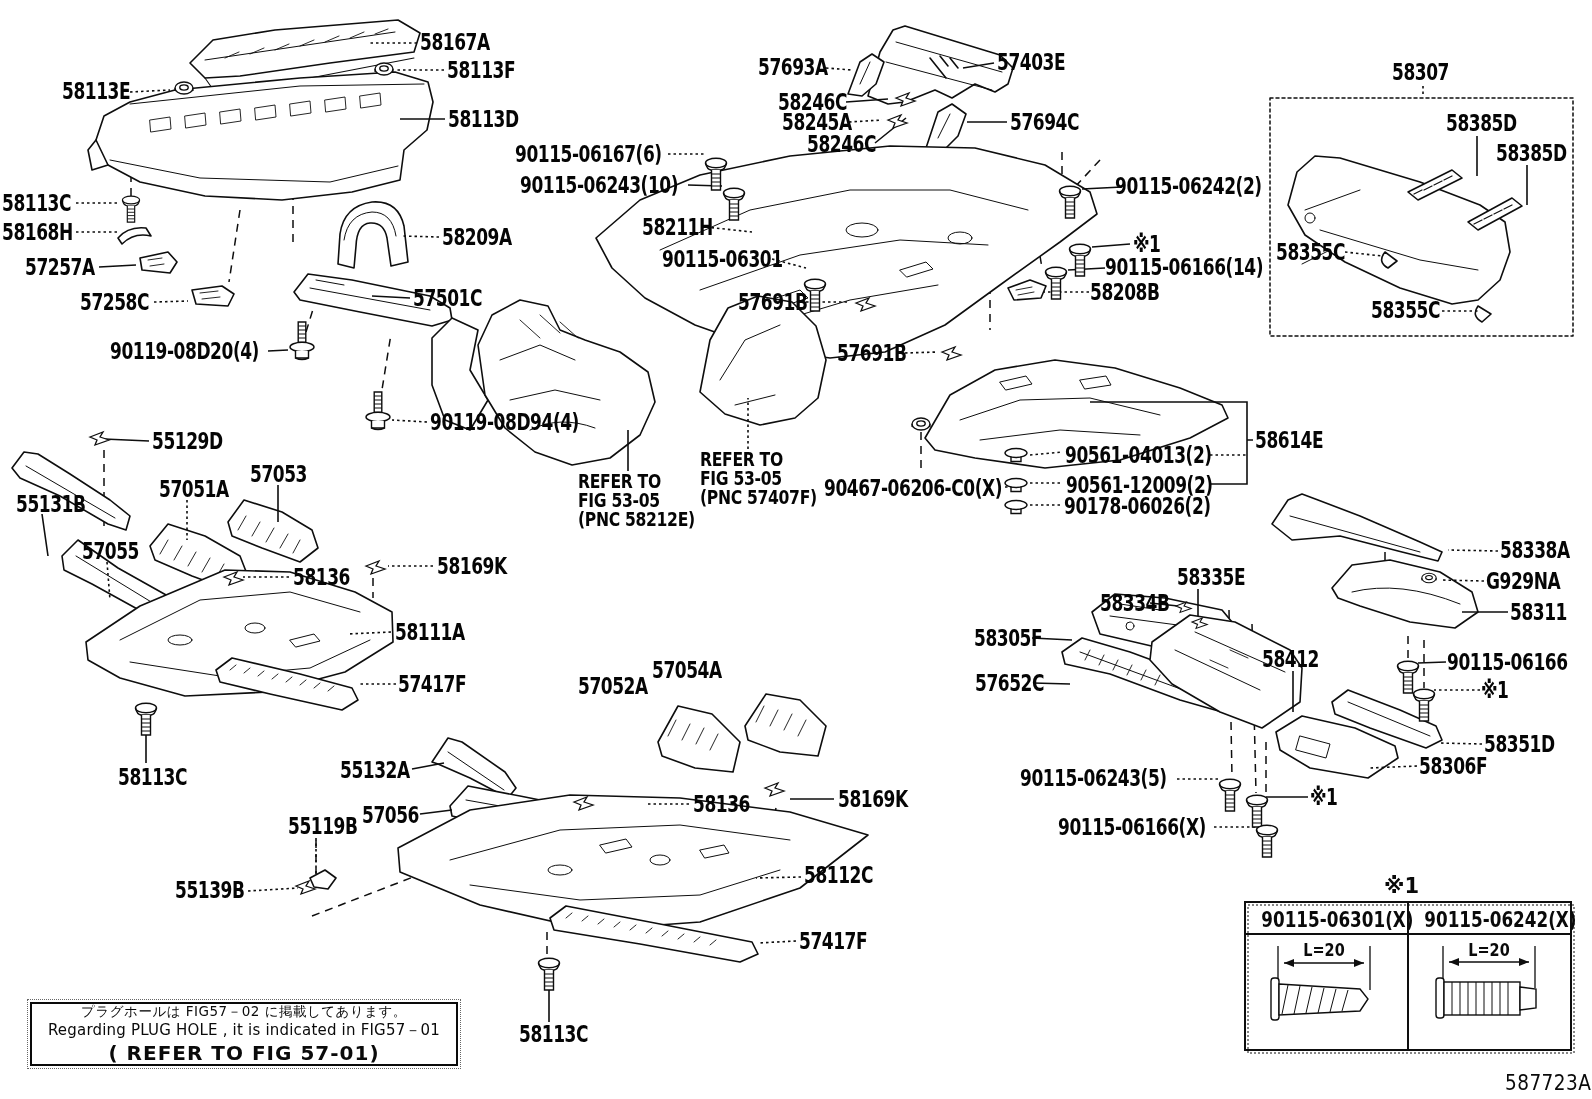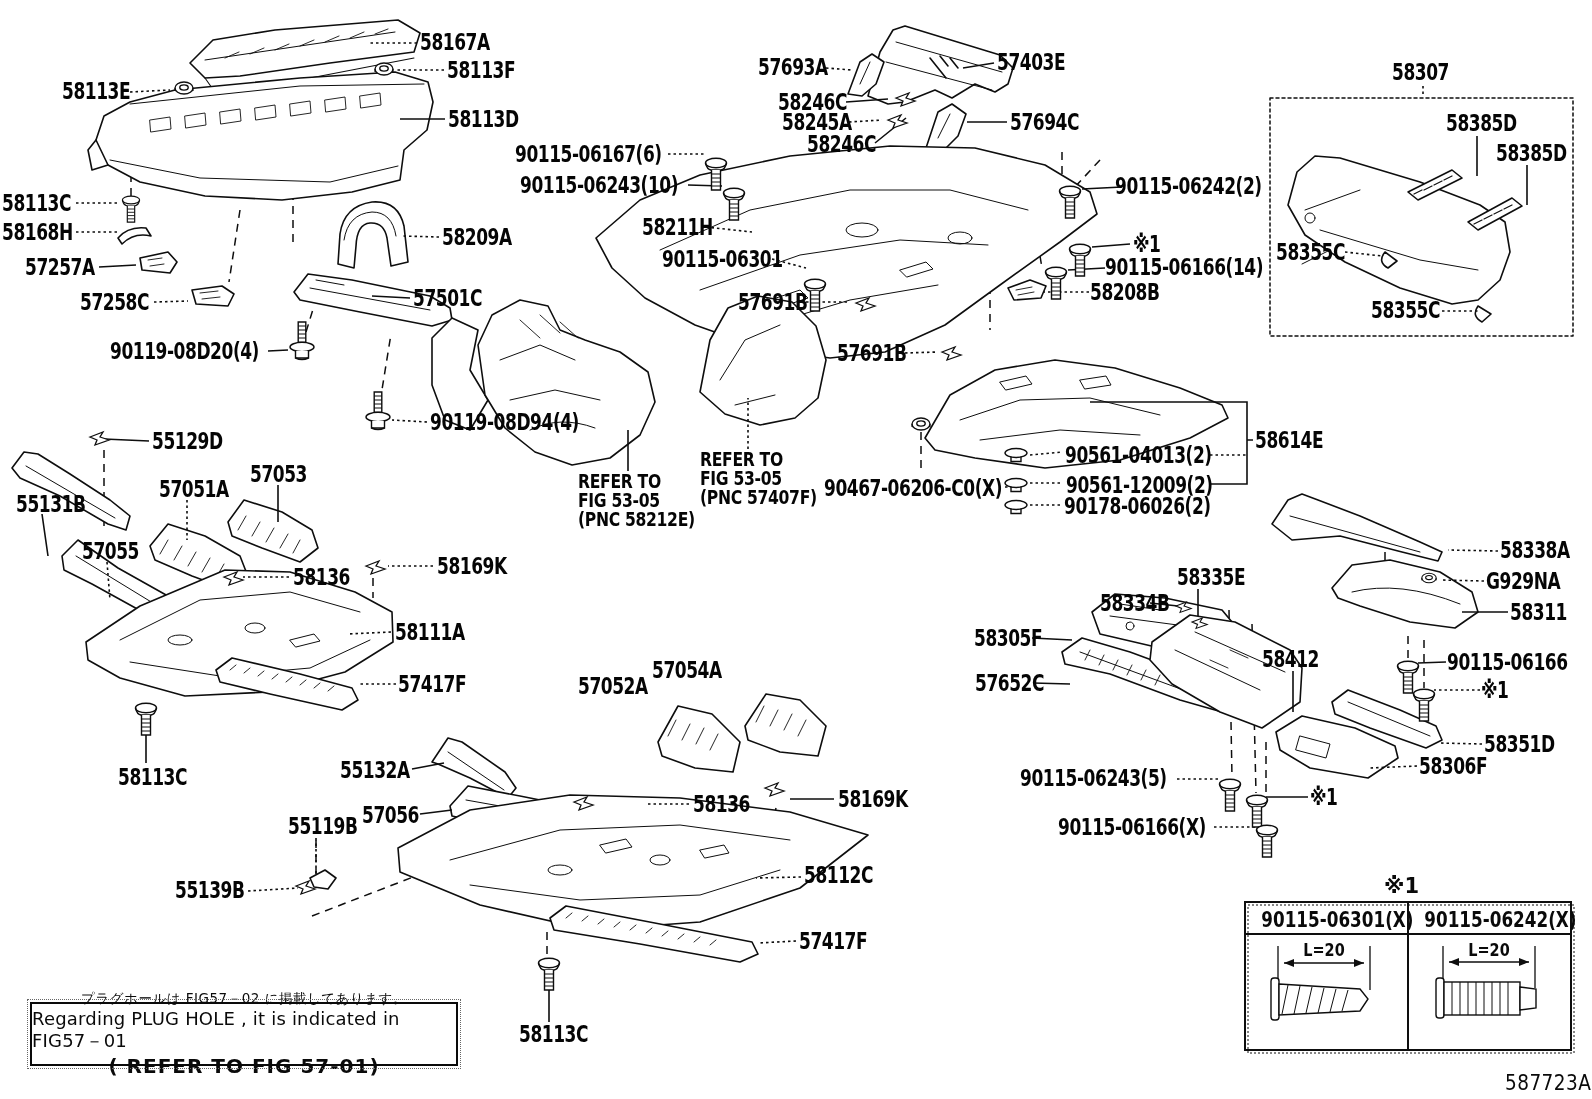--- a/index.html
+++ b/index.html
@@ -10,21 +10,21 @@
   .plabel{position:absolute;font-weight:bold;font-size:23px;line-height:1.05;color:#050505;
           transform:scaleX(0.74);transform-origin:0 0;white-space:nowrap;letter-spacing:-0.6px;
           pointer-events:auto;}
   .refnote{position:absolute;font-weight:bold;font-size:20px;line-height:19px;color:#050505;
            transform:scaleX(0.78);transform-origin:0 0;white-space:nowrap;letter-spacing:-0.4px;}
   .plugnote{position:absolute;left:30px;top:1002px;width:424px;height:60px;
             border:2px solid #0a0a0a;outline:1px dotted #666;outline-offset:2px;
             display:flex;flex-direction:column;justify-content:center;align-items:center;
             gap:0px;background:#fff;}
   .plugnote .jp{font-size:13.5px;letter-spacing:0.5px;}
-  .plugnote .en{font-size:18px;letter-spacing:0.2px;}
+  .plugnote .en{font-size:15px;letter-spacing:0.2px;}
   .plugnote .big{font-size:20px;font-weight:bold;letter-spacing:1px;margin-top:1px;}
   .tbltxt{position:absolute;text-align:center;font-weight:bold;}
   .hdr{font-size:21px;transform:scaleX(0.8);transform-origin:50% 0;white-space:nowrap;}
   .dim{font-size:17px;transform:scaleX(0.85);transform-origin:50% 0;}
   .notemark{position:absolute;font-weight:bold;font-size:21px;}
   .doccode{position:absolute;left:1505px;top:1071px;font-size:21px;letter-spacing:0.5px;
            transform:scaleX(0.88);transform-origin:0 0;}
 </style>
 </head>
 <body>

